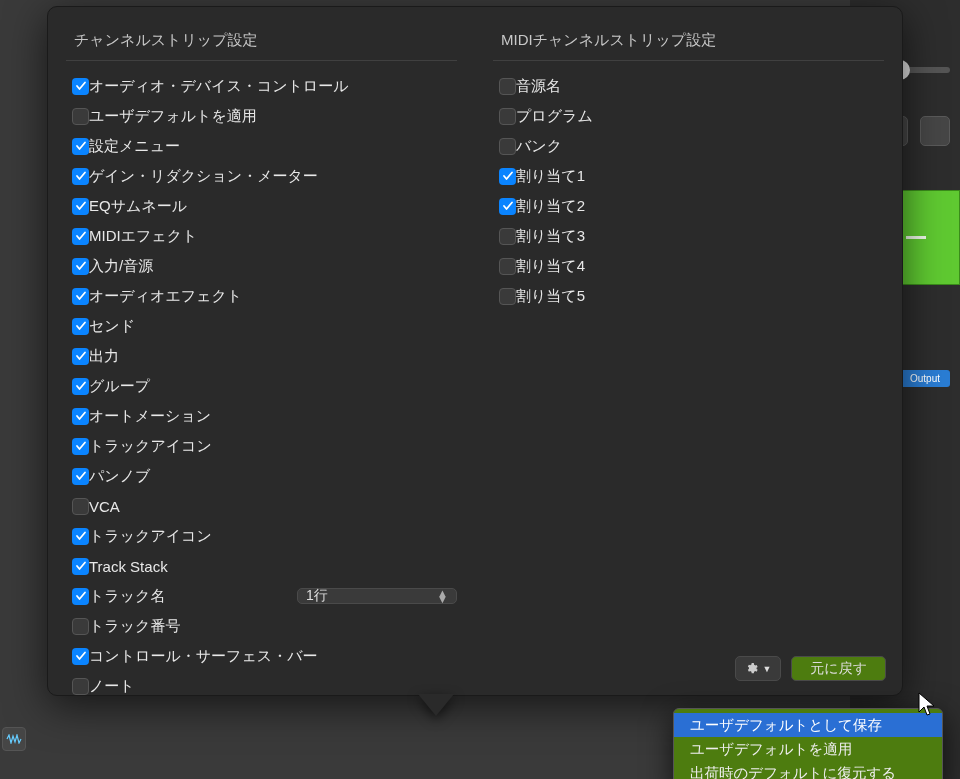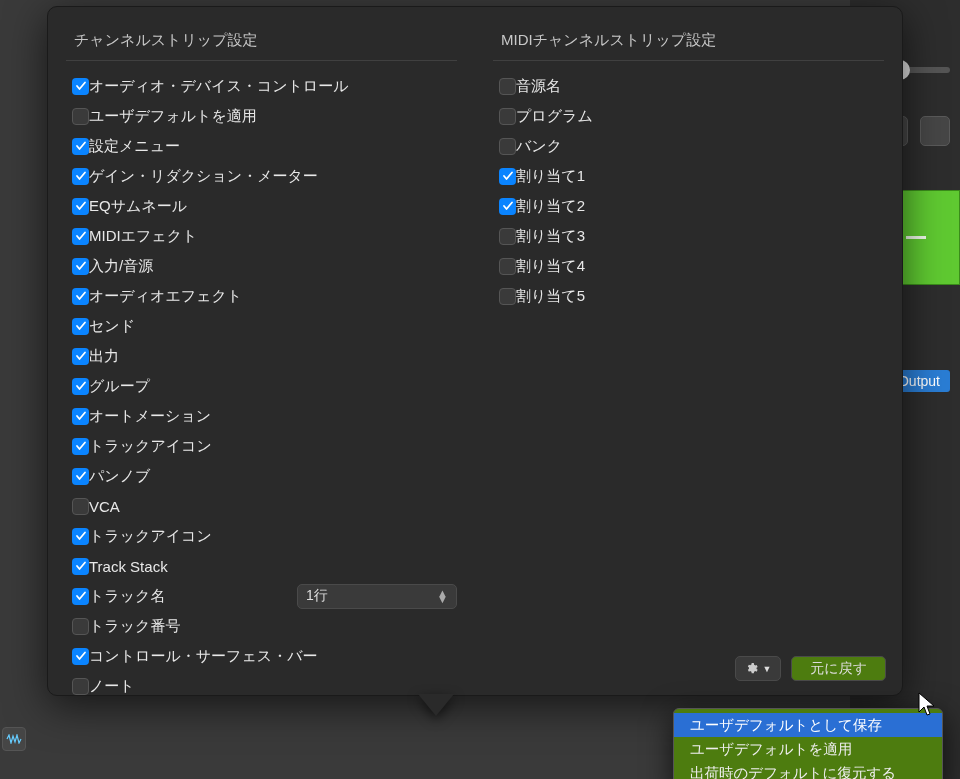--- a/index.html
+++ b/index.html
@@ -75,21 +75,21 @@
     .bg-green::before { top: 20px; left: 15px; width: 25px; }
     .bg-green::after { top: 45px; left: 45px; width: 20px; }
     .bg-blue-tag {
       position: absolute;
       right: 10px;
       top: 370px;
       background: #2a7dd4;
       color: #fff;
       padding: 3px 10px;
       border-radius: 3px;
-      font-size: 14px;
+      font-size: 10px;
     }
     .bg-bottom-btn {
       position: absolute;
       left: 2px;
       bottom: 28px;
       width: 24px;
       height: 24px;
       background: #464646;
       border: 1px solid #555;
       border-radius: 4px;
@@ -169,21 +169,21 @@
     .label {
       color: #e8e8e8;
       font-size: 15px;
       white-space: nowrap;
     }
     .select {
       background: #3a3a3a;
       border: 1px solid #4a4a4a;
       border-radius: 5px;
       color: #ddd;
-      height: 25px;
+      height: 16px;
       width: 160px;
       display: flex;
       align-items: center;
       justify-content: space-between;
       padding: 0 8px;
       margin-left: auto;
       font-size: 14px;
       cursor: pointer;
     }
     .select .arrows {

